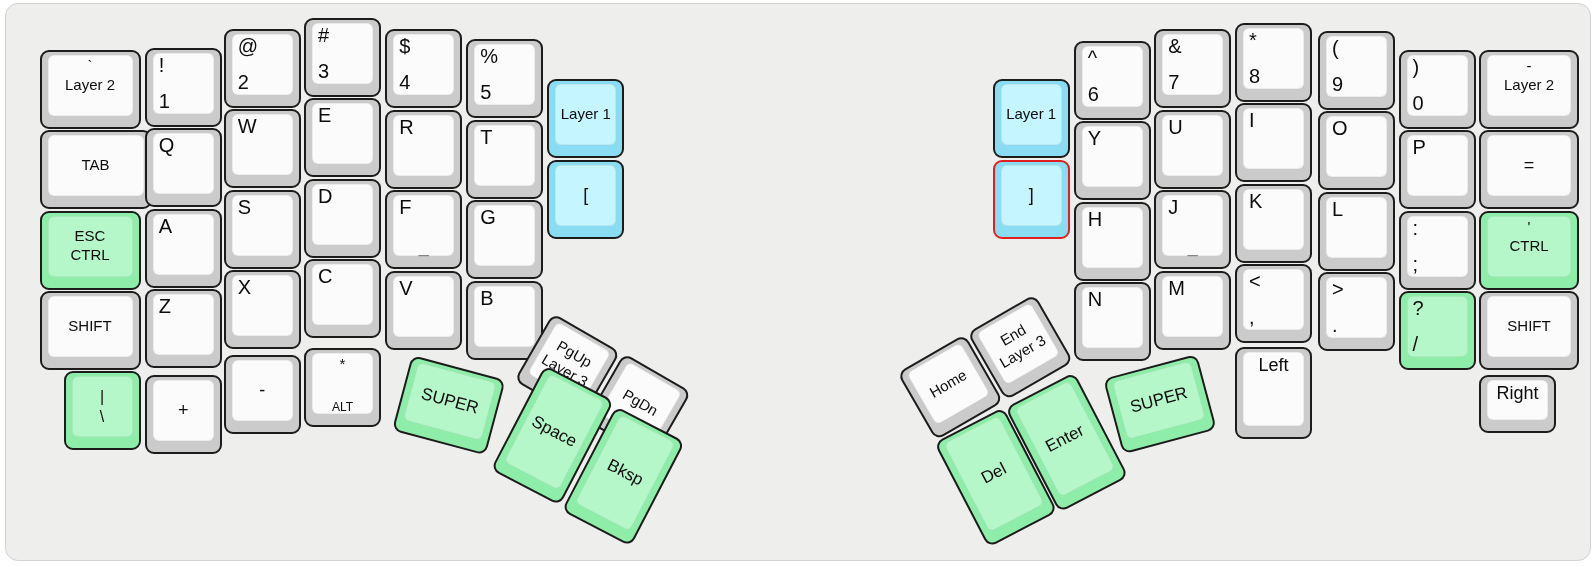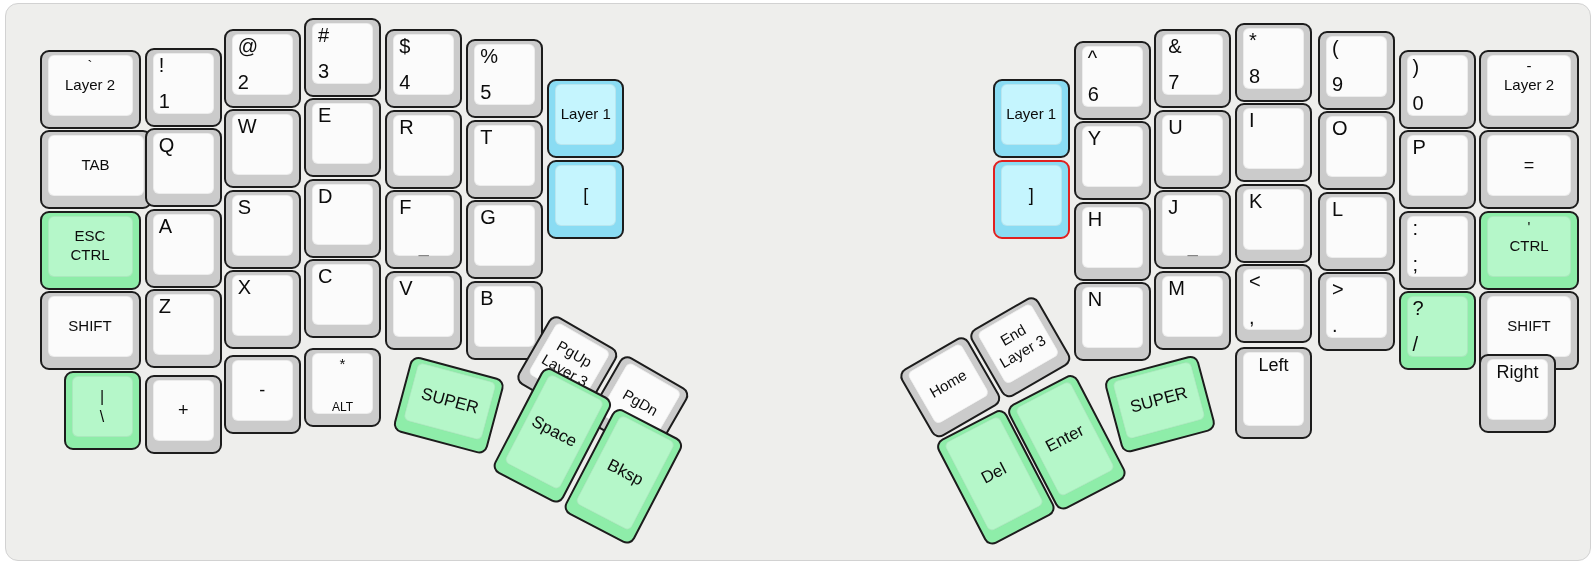--- a/index.html
+++ b/index.html
@@ -417,21 +417,21 @@
           </div>
         </div>
       </div>
       <div class="key white" style="left: 1473px; top: 287px; width: 100px; height: 79px;">
         <div class="key-top">
           <div class="lbl-center" style="font-size: 15px;">
             <div>SHIFT</div>
           </div>
         </div>
       </div>
-      <div class="key white" style="left: 1473px; top: 350px; width: 77px; height: 79px;">
+      <div class="key white" style="left: 1473px; top: 371px; width: 77px; height: 58px;">
         <div class="key-top">
           <span class="arrow-top" style="font-size: 18px;">Right</span>
         </div>
       </div>
       <div class="key white" style="left: 890.8px; top: 369.3px; width: 78px; height: 78px; transform: rotate(-30deg);">
         <div class="key-top">
           <div class="lbl-center" style="font-size: 15px;">
             <div>Home</div>
           </div>
         </div>

